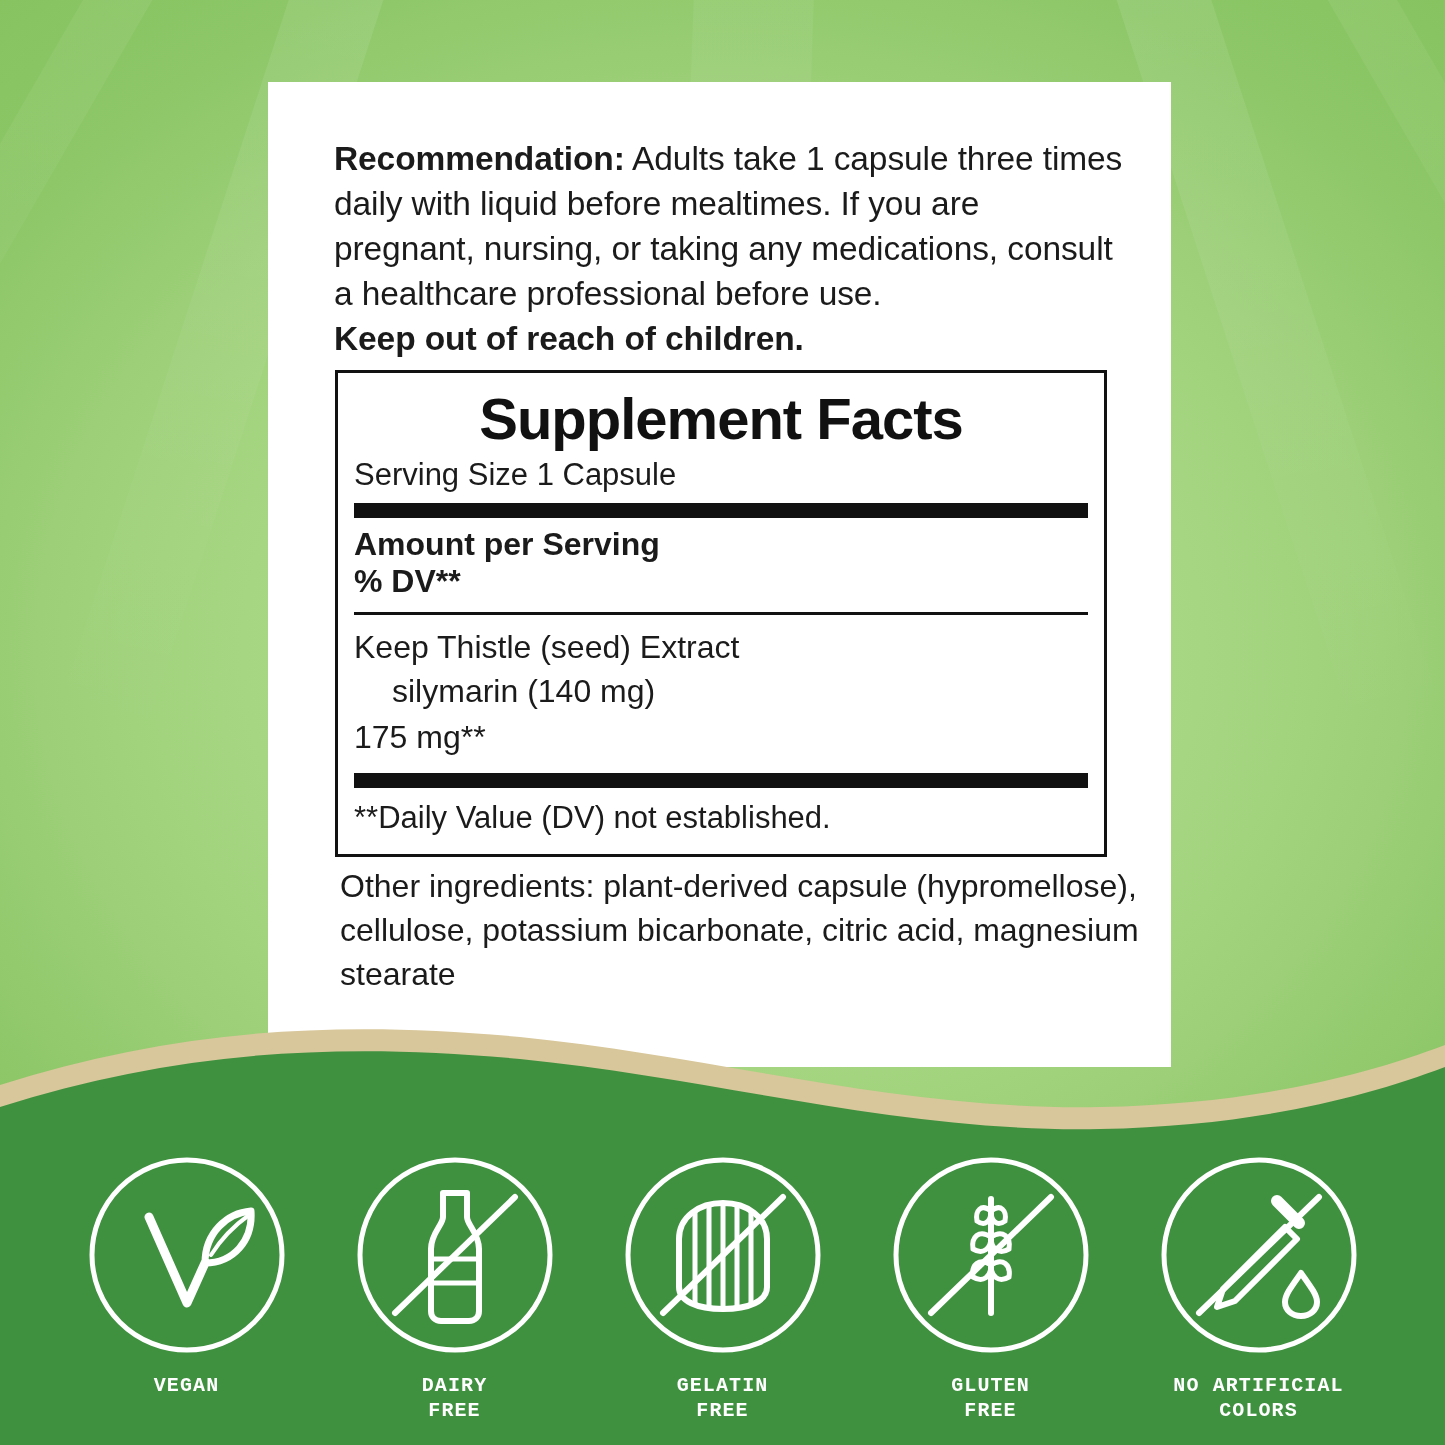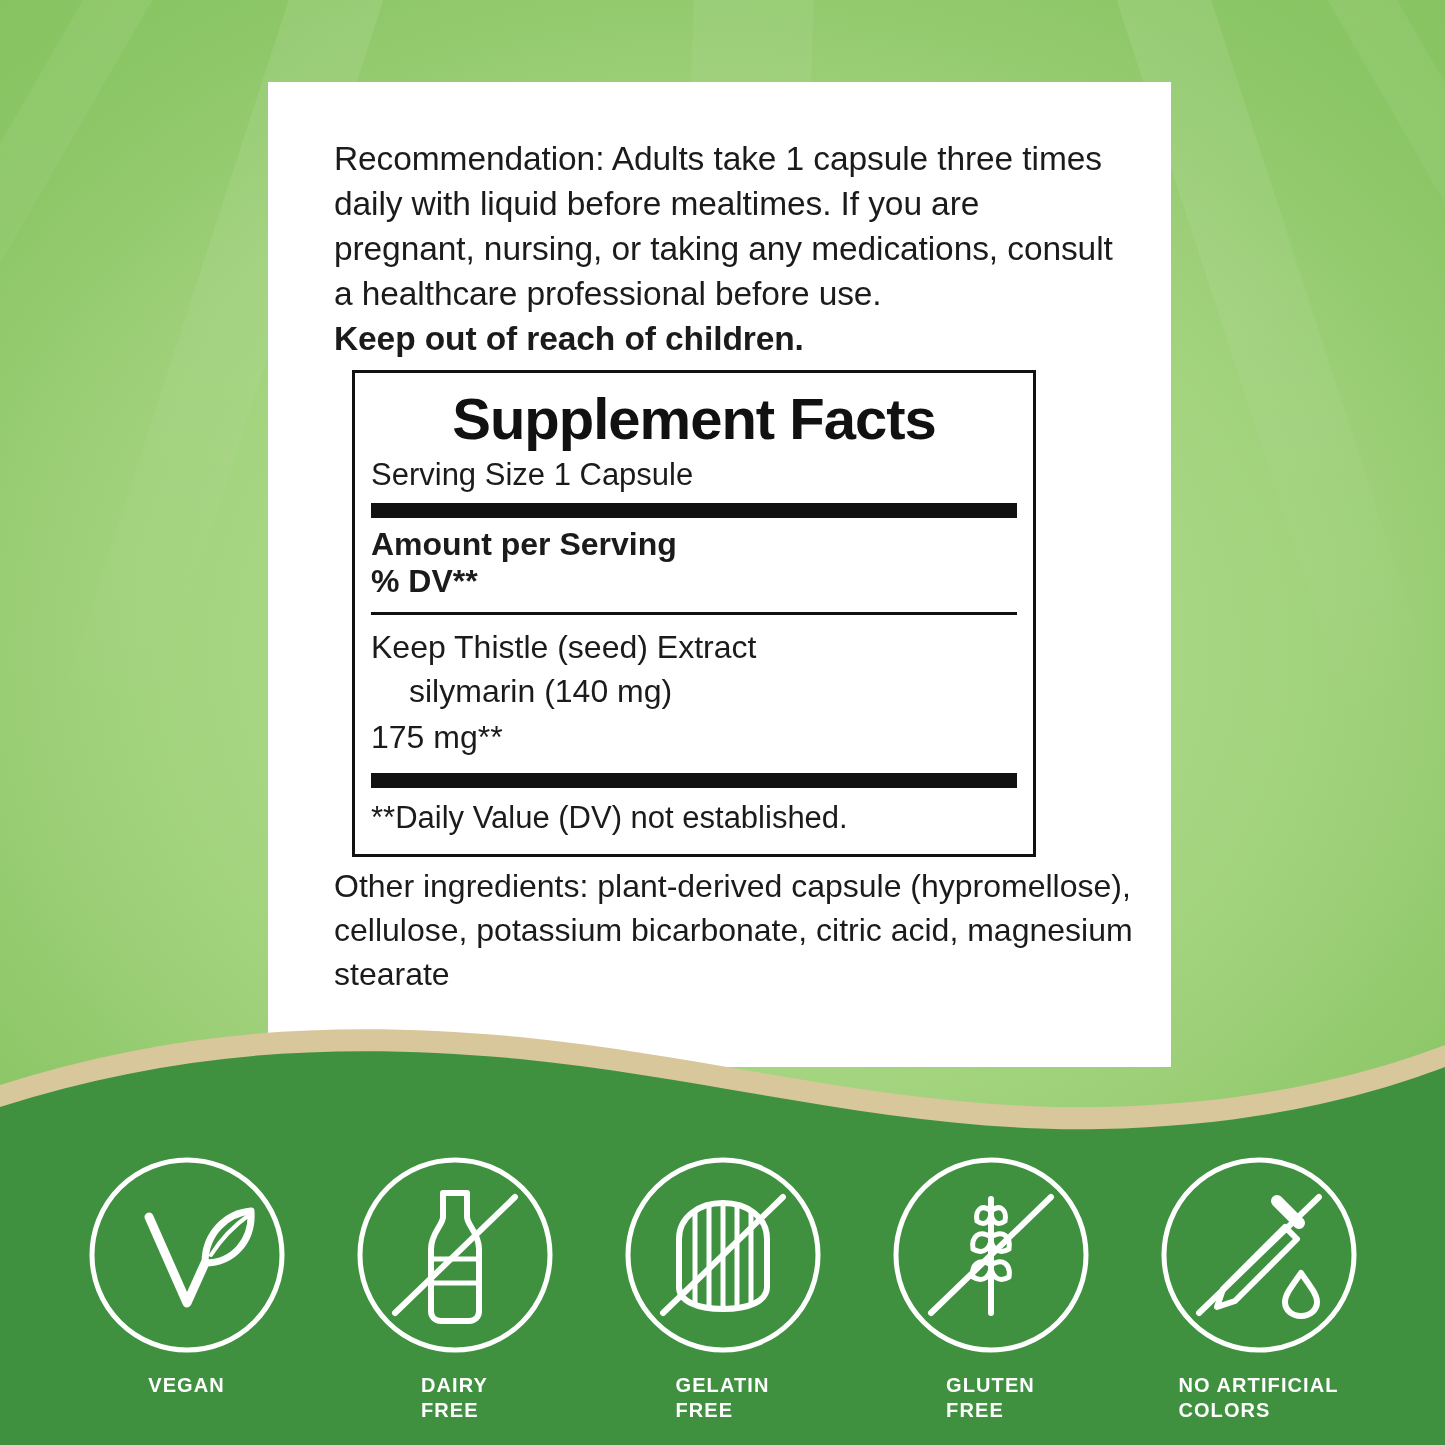--- a/index.html
+++ b/index.html
@@ -43,40 +43,39 @@
     position: absolute;
     left: 66px;
     top: 54px;
     width: 790px;
     font-size: 33.5px;
     line-height: 45px;
     color: #1b1b1b;
     letter-spacing: -0.1px;
   }
   .recommendation .bold {
-    font-weight: normal;
+    font-weight: bold;
   }
   .keepout {
     font-weight: bold;
     font-size: 33.5px;
     line-height: 45px;
     color: #1b1b1b;
   }
 
   
   .facts-box {
     position: absolute;
     left: 67px;
     top: 288px;
-    width: 684px;
+    width: 772px;
     box-sizing: border-box;
     border: 3px solid #111111;
     background: #ffffff;
     padding: 8px 16px 10px 16px;
-    margin-left: 17px;
   }
   .facts-title {
     font-size: 58px;
     font-weight: bold;
     color: #111111;
     letter-spacing: -1px;
     text-align: center;
     line-height: 68px;
     margin-top: 4px;
   }
@@ -128,21 +127,21 @@
   }
   .footnote {
     font-size: 31px;
     color: #1b1b1b;
     padding: 10px 0 6px 0;
     line-height: 40px;
   }
 
   .other-ingredients {
     position: absolute;
-    left: 66px;
+    left: 72px;
     top: 782px;
     width: 800px;
     font-size: 32px;
     line-height: 44px;
     color: #1b1b1b;
   }
 
   
   #bottom-band {
     position: absolute;
@@ -182,23 +181,24 @@
     display: flex;
     align-items: center;
     justify-content: center;
   }
   .badge .label {
     margin-top: 18px;
     color: #ffffff;
     font-size: 20px;
     font-weight: bold;
     letter-spacing: 1.1px;
-    text-align: left;
+    text-align: center;
     line-height: 25px;
     text-transform: uppercase;
+    font-family: Liberation Mono, monospace;
   }
 </style>
 </head>
 <body>
 
 <div id="page">
 
   <div class="ray" style="left:330px; top:-120px; width:90px; height:900px; transform: rotate(18deg); opacity:.35;"></div>
   <div class="ray" style="left:180px; top:-160px; width:60px; height:1000px; transform: rotate(30deg); opacity:.25;"></div>
   <div class="ray" style="left:1080px; top:-120px; width:90px; height:900px; transform: rotate(-18deg); opacity:.35;"></div>

